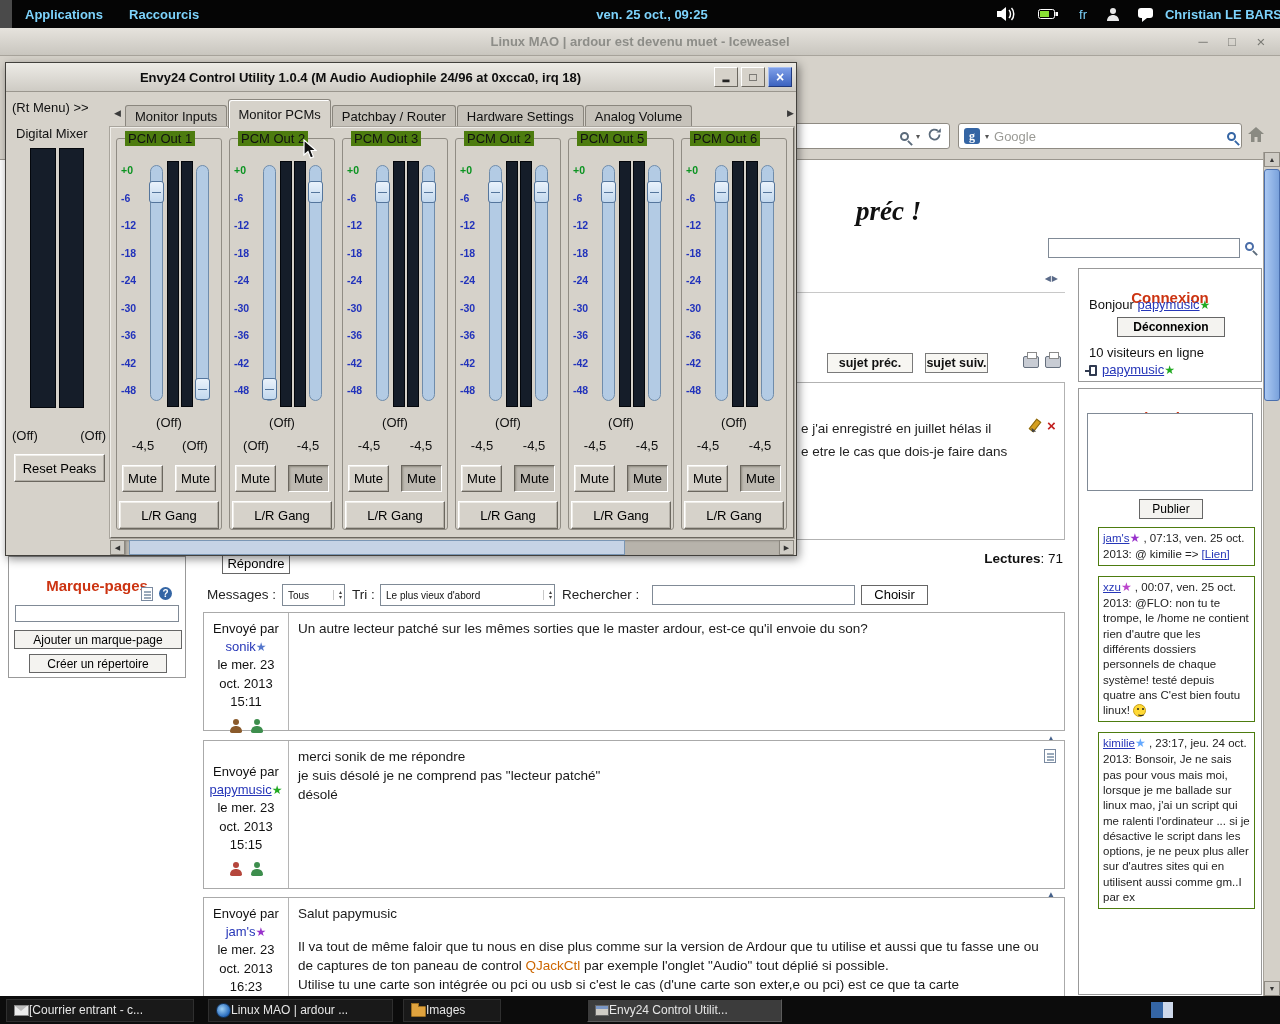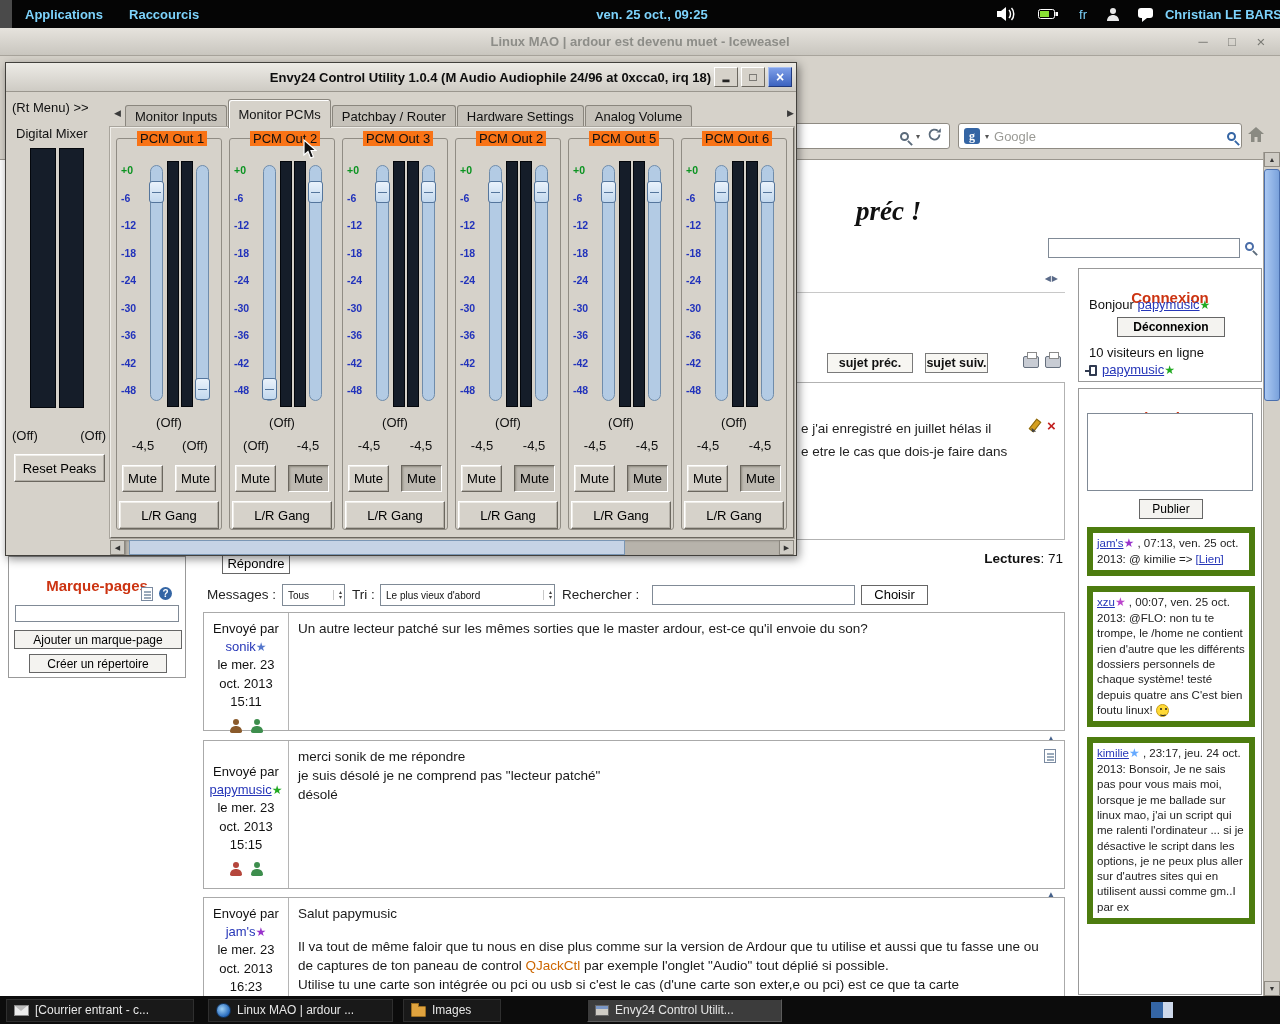--- a/index.html
+++ b/index.html
@@ -79,36 +79,36 @@
 .gap8{height:14px}
 
 
 .sbox{position:absolute;background:#fff;border:1px solid #999}
 .sbox .stitle{text-align:center;font-weight:bold;font-size:15px;margin-top:20px}
 .hicon{display:inline-block;width:13px;height:13px;border-radius:50%;background:#3465a4;color:#fff;font-size:10px;font-weight:bold;text-align:center;line-height:13px}
 .hicon::before{content:"?"}
 .sbtn{position:absolute;border:1px solid #666;background:#f4f3f0;font-size:12px;text-align:center;font-family:inherit}
 .door{display:inline-block;width:8px;height:11px;border:2px solid #303a50;border-radius:1px;position:relative;vertical-align:-2px;margin-right:5px}
 .door::before{content:'';position:absolute;left:-6px;top:3px;width:6px;height:2px;background:#303a50}
-.shout{border:6px solid #4d7c0f;padding:3px 4px;margin:0 0 10px 2px;font-size:11.5px;line-height:1.33;color:#222}
+.shout{border:1px solid #4d7c0f;padding:3px 4px;margin:0 0 10px 13px;font-size:11.5px;line-height:1.33;color:#222}
 .smiley{display:inline-block;width:13px;height:13px;border-radius:50%;background:#ffd935;border:1px solid #c9a018;position:relative;vertical-align:-3px}
 .smiley::before{content:'';position:absolute;left:3px;top:3px;width:2px;height:2px;border-radius:50%;background:#222;box-shadow:5px 0 0 #222}
 .smiley::after{content:'';position:absolute;left:2.5px;top:4px;width:6px;height:5px;border:1px solid transparent;border-bottom:1.5px solid #222;border-radius:50%}
 
 
 #v-scroll{position:absolute;left:1263px;top:124px;width:17px;height:844px;background:#d4d0c8;border-left:1px solid #a8a49c}
 .vs-btn{position:absolute;left:0;width:16px;height:15px;background:#cfccc5;border:1px solid #8f8b83;color:#333;font-size:7px;display:flex;align-items:center;justify-content:center}
 #vs-up{top:0}#vs-up::before{content:"▲"}
 #vs-down{bottom:0}#vs-down::before{content:"▼"}
 #vs-thumb{position:absolute;left:0;top:17px;width:16px;height:232px;background:linear-gradient(90deg,#aac8f2,#7aa2dc);border:1px solid #4a6fae;border-radius:3px}
 
 
 #envy{position:absolute;left:5px;top:62px;width:792px;height:494px;background:#d6d2ca;border:1px solid #42403c;box-shadow:2px 3px 9px rgba(0,0,0,.45);z-index:10}
 #e-titlebar{height:29px;background:linear-gradient(#edebe6,#cecbc4);border-bottom:1px solid #9a968e;display:flex;align-items:center;padding:0 4px}
-#e-title{flex:1;text-align:right;font-size:13px;font-weight:bold;color:#0d0d0d;white-space:nowrap}
+#e-title{flex:1;text-align:center;font-size:13px;font-weight:bold;color:#0d0d0d;white-space:nowrap}
 .e-btn{width:24px;height:20px;margin-left:3px;display:flex;align-items:center;justify-content:center;font-size:11px;background:#d6d2ca;border:1px solid;border-color:#fff #6b675f #6b675f #fff;color:#222}
 #e-min::before{content:"▂";font-size:9px}
 #e-max::before{content:"□";font-size:12px}
 .e-btn.close{background:linear-gradient(#7e9fe8,#3c63c0);color:#fff;border-color:#a8c0f4 #20397c #20397c #a8c0f4;font-weight:bold}
 #e-close::before{content:"×";font-size:14px}
 #e-body{position:relative;height:463px}
 
 .gtkbtn{background:#d6d2ca;border:1px solid;border-color:#fff #6b675f #6b675f #fff;box-shadow:inset -1px -1px 0 #b3afa7,inset 1px 1px 0 #efede8;color:#000;font-family:inherit;font-size:13px;cursor:default}
 .gtkbtn.pressed{background:#bdb9b1;border-color:#6b675f #fff #fff #6b675f;box-shadow:inset 1px 1px 2px #8d897f}
 
@@ -121,21 +121,21 @@
 
 #tabs-row{position:absolute;left:104px;top:6px;width:688px;height:30px;display:flex;align-items:flex-end}
 .tab-arrow{align-self:center;width:15px;color:#3a3a3a;font-size:9px;text-align:center}
 #tab-left::before{content:"◀"} #tab-right::before{content:"▶"}
 #tab-right{margin-left:auto}
 .tab{height:23px;padding:3px 9px 0;background:#c6c2ba;border:1px solid #8a867e;border-bottom:none;font-size:13px;margin-right:1px;border-radius:3px 3px 0 0;white-space:nowrap}
 .tab.active{height:29px;padding-top:7px;background:#d6d2ca;position:relative;z-index:3;box-shadow:inset 1px 1px 0 #fff}
 #notebook-page{position:absolute;left:104px;top:35px;width:684px;height:411px;background:#d6d2ca;border:1px solid;border-color:#f0eee9 #6b675f #6b675f #f0eee9;box-shadow:0 0 0 1px #a9a59d;z-index:2}
 #strips{display:flex;gap:7px;padding:10px 4px 0 5px}
 .strip{width:106px;height:392px;position:relative;border:1px solid #908c84;border-radius:3px}
-.strip-legend{position:absolute;top:-8px;left:20px;background:#f97316;padding:0 3px;font-size:13px;white-space:nowrap}
+.strip-legend{position:absolute;top:-8px;left:8px;background:#4d7c0f;padding:0 3px;font-size:13px;white-space:nowrap}
 .scale{position:absolute;left:4px;top:25px;width:27px;height:232px;display:flex;flex-direction:column;justify-content:space-between;font-size:10.5px;font-weight:bold;color:#2233bb}
 .scale .zero{color:#0a9320}
 .fader{position:absolute;top:26px;width:13px;height:236px;background:#b3cbe4;border:1px solid #6f8cab;border-radius:7px}
 .fader.left{left:33px}.fader.right{left:79px}
 .fader-handle{position:absolute;left:-2px;top:0;width:15px;height:22px;background:linear-gradient(#eaf2fb,#c2d8ee);border:1px solid #54759c;border-radius:3px}
 .fader-handle::after{content:'';position:absolute;left:2px;right:2px;top:10px;height:1px;background:#54759c}
 .meters{position:absolute;left:50px;top:22px;width:26px;height:246px;display:flex;gap:2px}
 .meter-bar{flex:1;background:#151d29;border:1px solid #04070c}
 .peak-label{position:absolute;top:276px;left:0;right:0;text-align:center;font-size:13px}
 .values{position:absolute;top:299px;left:0;right:0;display:flex;font-size:13px}
@@ -144,21 +144,21 @@
 .mute-button{width:41px;height:27px}
 .gang-button{position:absolute;top:362px;left:2px;width:100px;height:28px}
 #hscroll{position:absolute;left:104px;top:448px;width:684px;height:15px;display:flex}
 .hs-arrow{width:15px;height:15px;background:#cfccc5;border:1px solid #8a867e;font-size:7px;display:flex;align-items:center;justify-content:center;color:#333}
 #hs-left::before{content:"◀"} #hs-right::before{content:"▶"}
 #hs-track{flex:1;background:#b7b3ab;box-shadow:inset 1px 1px 2px #8a867e;position:relative}
 #hs-thumb{position:absolute;left:4px;top:0;bottom:0;width:496px;background:#c6d3e5;border:1px solid #7a96b4}
 
 
 #taskbar{position:absolute;left:0;top:996px;width:1280px;height:28px;background:#0c0c0c;z-index:40;display:flex;align-items:center}
-.task-item{height:23px;display:flex;align-items:center;gap:6px;color:#e6e6e6;font-size:12px;padding:0 7px;border:1px solid #2f2f2f;background:#191919;white-space:nowrap;overflow:hidden}
+.task-item{height:23px;display:flex;align-items:center;color:#e6e6e6;font-size:12px;padding:0 7px;border:1px solid #2f2f2f;background:#191919;white-space:nowrap;overflow:hidden}
 .task-item.active{background:#3c3c3c;border-color:#090909 #5c5c5c #5c5c5c #090909}
 .mailicon{width:15px;height:11px;background:#ececec;border:1px solid #8a8a8a;position:relative;flex:none}
 .mailicon::before{content:'';position:absolute;left:0;top:0;border-left:6.5px solid transparent;border-right:6.5px solid transparent;border-top:5px solid #bcbcbc}
 .globe{width:15px;height:15px;border-radius:50%;background:radial-gradient(circle at 5px 5px,#9ed0f5,#2266bb 72%);border:1px solid #14355e;flex:none}
 .folder{width:15px;height:11px;background:#e0a33e;border:1px solid #9c6f22;border-radius:1px;position:relative;flex:none;margin-top:2px}
 .folder::before{content:'';position:absolute;top:-4px;left:-1px;width:6px;height:3px;background:#e0a33e;border:1px solid #9c6f22;border-bottom:none}
 .winicon{width:14px;height:11px;background:#cfccc5;border:1px solid #666;position:relative;flex:none}
 .winicon::before{content:'';position:absolute;top:0;left:0;right:0;height:3px;background:#7a96c4}
 #pager{position:absolute;left:1150px;top:5px;width:24px;height:18px;border:1px solid #0a0a0a;background:linear-gradient(90deg,#3465a4 0 55%,#cdd8ea 55%)}
 

